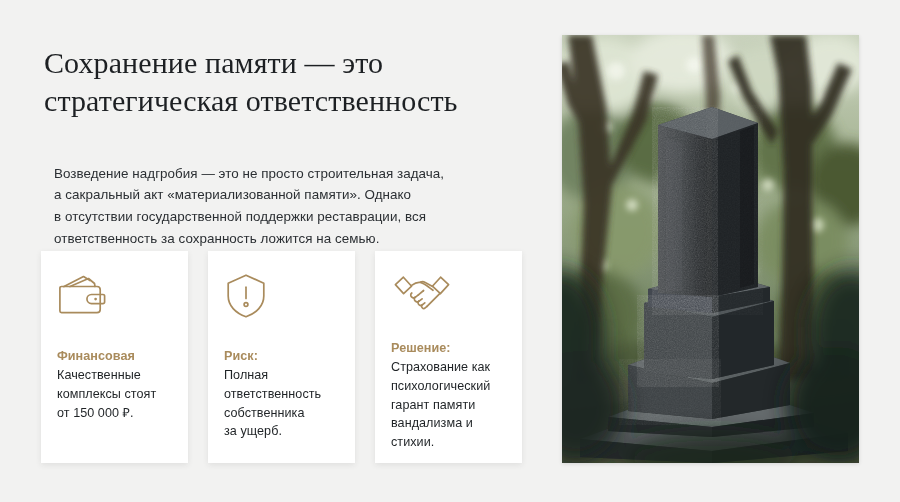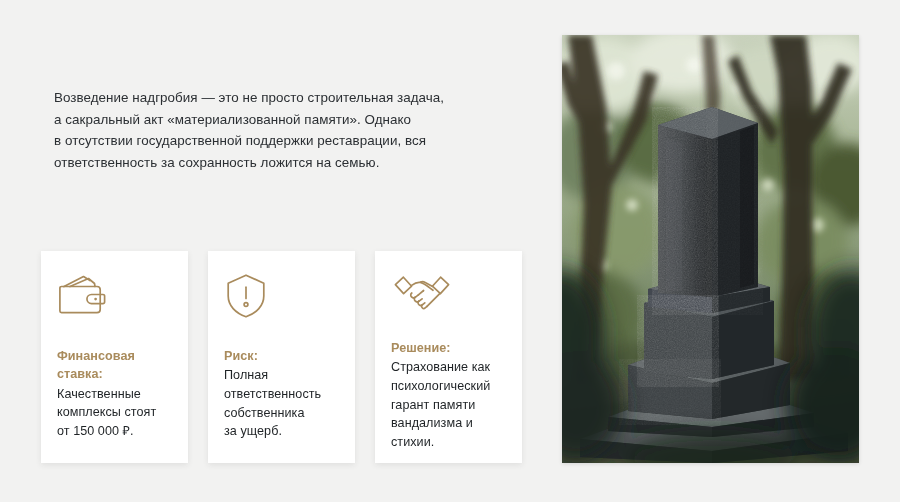--- a/index.html
+++ b/index.html
@@ -127,20 +127,24 @@
     height: 100%;
   }
 </style>
 </head>
 <body>
 
 <div class="slide">
 
   <div class="left-col">
 
+    <h1 class="headline">
+      <span class="line">Сохранение памяти — это</span>
+      <span class="line">стратегическая ответственность</span>
+    </h1>
 
     <p class="lede">
       <span class="line">Возведение надгробия — это не просто строительная задача,</span>
       <span class="line">а сакральный акт «материализованной памяти». Однако</span>
       <span class="line">в отсутствии государственной поддержки реставрации, вся</span>
       <span class="line">ответственность за сохранность ложится на семью.</span>
     </p>
   </div>
 
   <div class="cards">
@@ -150,21 +154,20 @@
         <svg width="52" height="46" viewBox="0 0 52 46" fill="none" stroke="#a98b5c" stroke-width="1.7" stroke-linecap="round" stroke-linejoin="round">
           <path d="M7 13.5 L26.5 3.5 L33 7.5"></path>
           <path d="M13 13.5 L31.5 5.5 L37.5 10.5 L38 13.5"></path>
           <path d="M4.5 13.5 H40 a3.2 3.2 0 0 1 3.2 3.2 V36.5 a3.2 3.2 0 0 1 -3.2 3.2 H4.5 a1.6 1.6 0 0 1 -1.6 -1.6 V15.1 a1.6 1.6 0 0 1 1.6 -1.6 Z"></path>
           <path d="M34.5 21.5 H46 a1.6 1.6 0 0 1 1.6 1.6 V29 a1.6 1.6 0 0 1 -1.6 1.6 H34.5 a4.55 4.55 0 0 1 0 -9.1 Z"></path>
           <circle cx="38.6" cy="26.1" r="1.35" fill="#a98b5c" stroke="none"></circle>
         </svg>
       </div>
       <div class="card-label">
         <span class="line">Финансовая</span>
-        <span class="line">ставка:</span>
       </div>
       <div class="card-body">
         <span class="line">Качественные</span>
         <span class="line">комплексы стоят</span>
         <span class="line">от 150 000 ₽.</span>
       </div>
     </div>
 
     <div class="card">
       <div class="card-icon">

